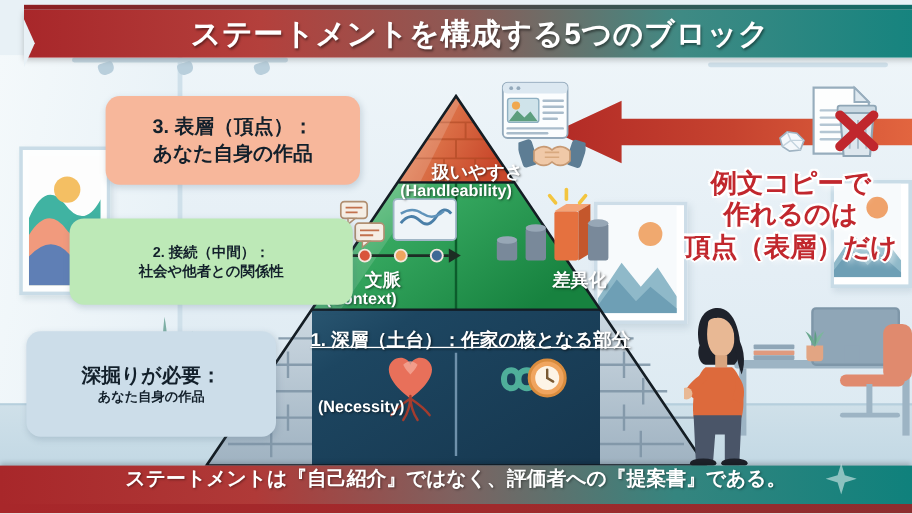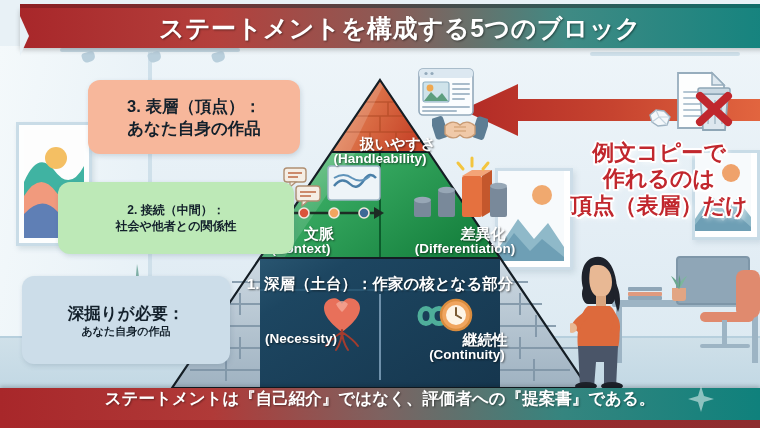--- a/index.html
+++ b/index.html
@@ -81,22 +81,22 @@
   .pyr{position:absolute;left:160px;top:58px;width:440px;height:330px;}
   .pyr svg{position:absolute;left:0;top:0;}
   .pyr-lbl{position:absolute;text-align:center;color:#fff;
     text-shadow:1px 1px 2px rgba(0,0,0,.55);line-height:1.05;pointer-events:none;}
   .pyr-lbl .jp{font-size:15px;font-weight:bold;display:block;margin-left:36px;}
   .pyr-lbl .en{font-size:13.5px;font-weight:bold;display:block;}
 
   #apexLabel{left:120px;top:78px;width:200px;}
   #ctxLabel{left:66px;top:168px;width:150px;}
   #diffLabel{left:222px;top:168px;width:166px;}
-  #baseTitle{left:20px;top:218px;width:400px;color:#fff;font-size:15.5px;font-weight:bold;
-    text-shadow:1px 1px 2px rgba(0,0,0,.6);}
+  #baseTitle{left:32px;top:218px;width:400px;color:#fff;font-size:15.5px;font-weight:bold;
+    text-shadow:1px 1px 2px rgba(0,0,0,.6);text-decoration:underline;}
   #necLabel{left:66px;top:274px;width:150px;}
   #contLabel{left:222px;top:274px;width:170px;}
 
   
   .callout{position:absolute;border-radius:12px;text-align:center;
     font-weight:bold;color:#13202b;line-height:1.34;
     box-shadow:1px 2px 5px rgba(80,110,130,.22);display:flex;
     flex-direction:column;align-items:center;justify-content:center;}
   #c3{left:88px;top:80px;width:212px;height:74px;background:#f7b79b;font-size:16.5px;}
   #c2{left:58px;top:182px;width:236px;height:72px;background:#bde9b7;font-size:12px;}
@@ -338,29 +338,24 @@
     <div class="pyr-lbl" id="apexLabel">
       <span class="jp">扱いやすさ</span>
       <span class="en">(Handleability)</span>
     </div>
     <div class="pyr-lbl" id="ctxLabel">
       <span class="jp">文脈</span>
       <span class="en">(Context)</span>
     </div>
     <div class="pyr-lbl" id="diffLabel">
       <span class="jp">差異化</span>
-      <span class="en">(Differentiation)</span>
     </div>
     <div class="pyr-lbl" id="baseTitle">1. 深層（土台）：作家の核となる部分</div>
     <div class="pyr-lbl" id="necLabel">
       <span class="en">(Necessity)</span>
-    </div>
-    <div class="pyr-lbl" id="contLabel">
-      <span class="jp">継続性</span>
-      <span class="en">(Continuity)</span>
     </div>
   </div>
 
   <div class="icon-abs" id="slideIcon">
     <svg width="56" height="48" viewBox="0 0 56 48">
       <rect x="1" y="1" width="54" height="46" rx="4" fill="#fbfdfe" stroke="#93a9bb" stroke-width="1.6"></rect>
       <rect x="1" y="1" width="54" height="9" rx="4" fill="#dce8f1"></rect>
       <circle cx="8" cy="5.5" r="1.6" fill="#93a9bb"></circle>
         <circle cx="14" cy="5.5" r="1.6" fill="#93a9bb"></circle>
       <rect x="5" y="14" width="26" height="20" rx="2" fill="#cfe3ea" stroke="#8fb0c2" stroke-width="1.2"></rect>

